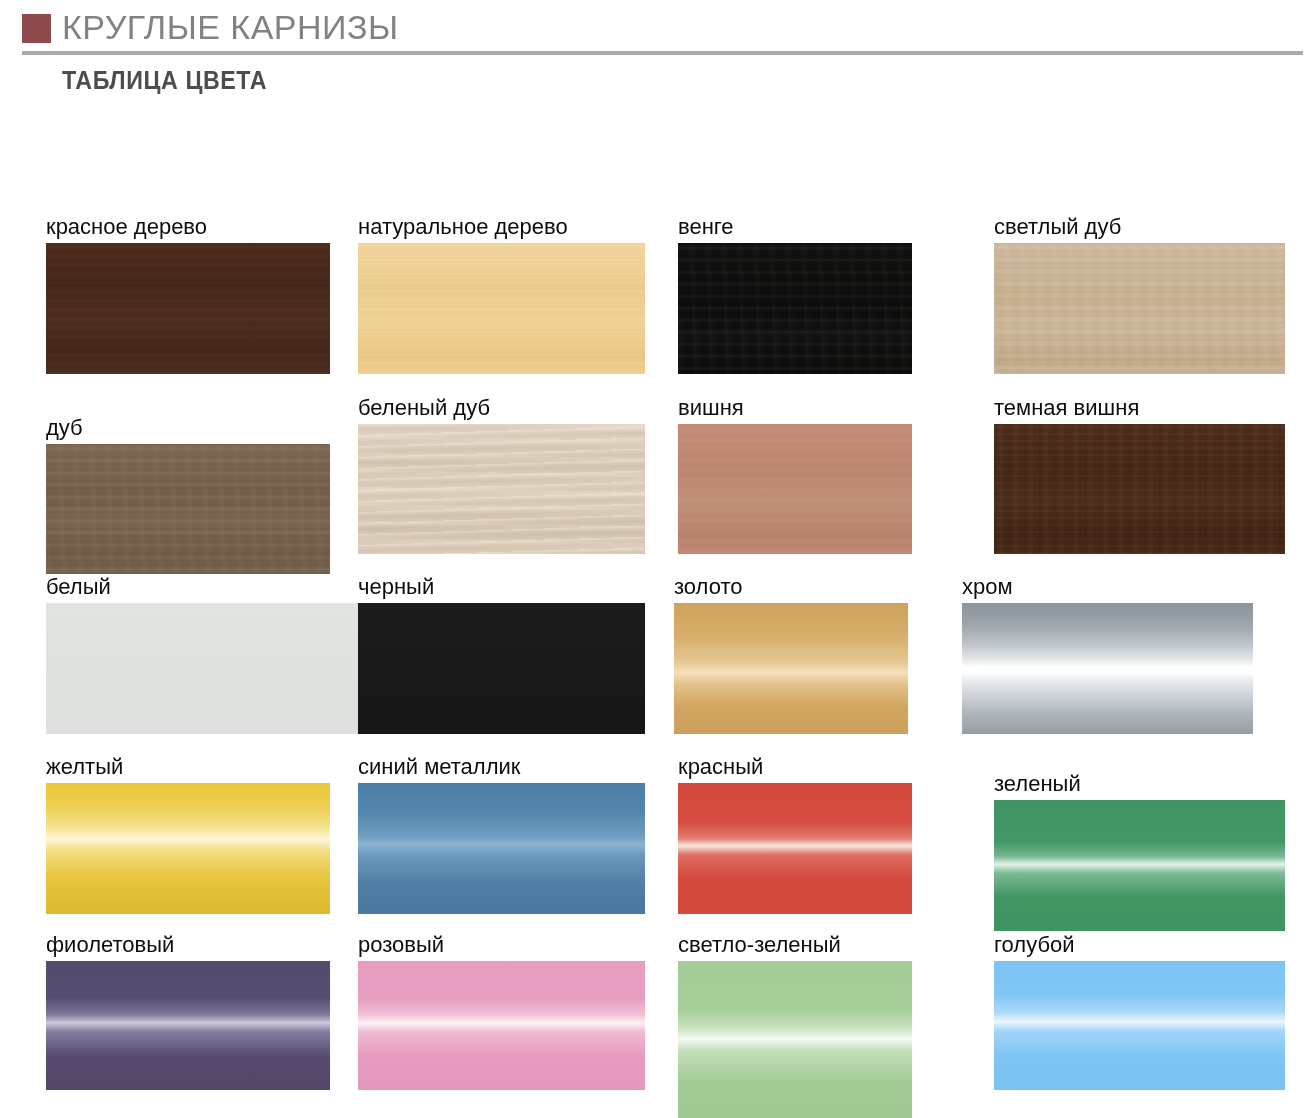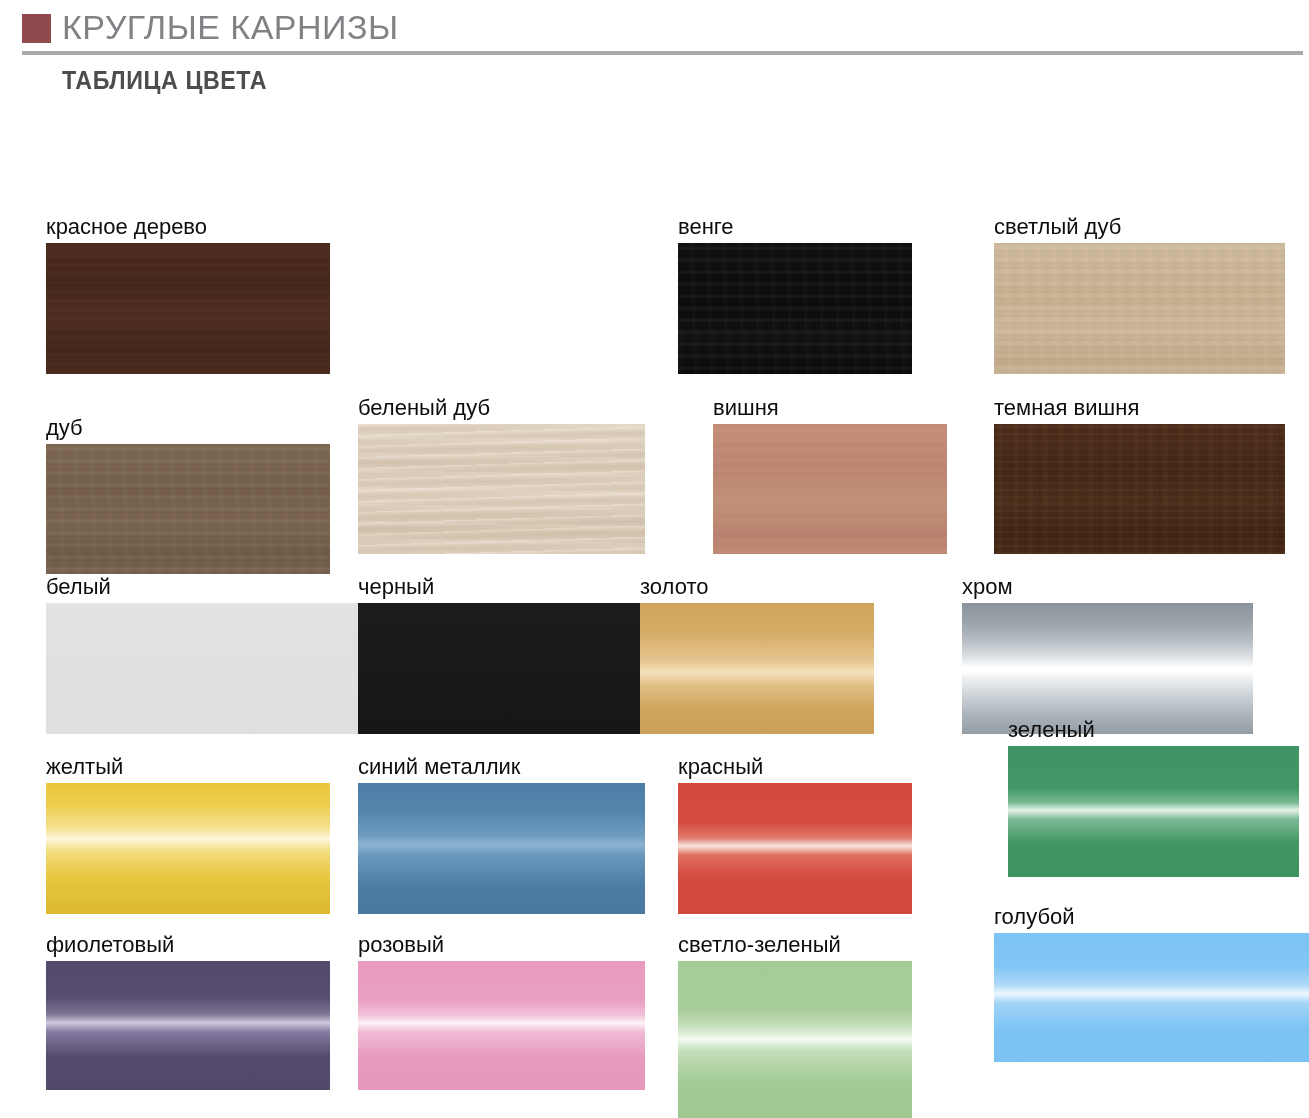--- a/index.html
+++ b/index.html
@@ -164,20 +164,27 @@
 <div id="subtitle" style="color: rgb(77, 77, 79);">ТАБЛИЦА ЦВЕТА</div>
 
 <div id="grid">
     <div class="cell" style="left: 46px; top: 243px; width: 284px; height: 131px;">
       <div class="cell-label">красное дерево</div>
       <div class="swatch">
         <div class="base" style="background: linear-gradient(rgb(77, 44, 30) 0%, rgb(70, 39, 26) 30%, rgb(78, 45, 31) 55%, rgb(69, 40, 27) 80%, rgb(75, 43, 29) 100%);"></div>
         <div class="grain grain-h"></div>
       </div>
     </div>
+    <div class="cell" style="left: 358px; top: 243px; width: 287px; height: 131px;">
+      <div class="cell-label">натуральное дерево</div>
+      <div class="swatch">
+        <div class="base" style="background: linear-gradient(rgb(243, 215, 159) 0%, rgb(238, 205, 143) 35%, rgb(242, 212, 150) 60%, rgb(235, 201, 134) 85%, rgb(240, 206, 144) 100%);"></div>
+        <div class="grain grain-h"></div>
+      </div>
+    </div>
     <div class="cell" style="left: 678px; top: 243px; width: 234px; height: 131px;">
       <div class="cell-label">венге</div>
       <div class="swatch">
         <div class="base" style="background: linear-gradient(rgb(17, 18, 16) 0%, rgb(13, 14, 12) 45%, rgb(18, 19, 17) 70%, rgb(12, 13, 11) 100%);"></div>
         <div class="grain grain-h2"></div>
       </div>
     </div>
     <div class="cell" style="left: 994px; top: 243px; width: 291px; height: 131px;">
       <div class="cell-label">светлый дуб</div>
       <div class="swatch">
@@ -192,21 +199,21 @@
         <div class="grain grain-h2"></div>
       </div>
     </div>
     <div class="cell" style="left: 358px; top: 424px; width: 287px; height: 130px;">
       <div class="cell-label">беленый дуб</div>
       <div class="swatch">
         <div class="base" style="background: linear-gradient(rgb(227, 214, 197) 0%, rgb(219, 204, 184) 30%, rgb(225, 211, 193) 55%, rgb(215, 200, 179) 80%, rgb(223, 209, 190) 100%);"></div>
         <div class="grain grain-diag"></div>
       </div>
     </div>
-    <div class="cell" style="left: 678px; top: 424px; width: 234px; height: 130px; margin-left: 35px;">
+    <div class="cell" style="left: 678px; top: 424px; width: 234px; height: 130px;">
       <div class="cell-label">вишня</div>
       <div class="swatch">
         <div class="base" style="background: linear-gradient(rgb(196, 141, 120) 0%, rgb(189, 133, 113) 35%, rgb(194, 144, 120) 60%, rgb(185, 130, 110) 85%, rgb(192, 137, 116) 100%);"></div>
         <div class="grain grain-soft"></div>
       </div>
     </div>
     <div class="cell" style="left: 994px; top: 424px; width: 291px; height: 130px;">
       <div class="cell-label">темная вишня</div>
       <div class="swatch">
         <div class="base" style="background: linear-gradient(rgb(83, 48, 28) 0%, rgb(73, 42, 23) 35%, rgb(80, 48, 27) 60%, rgb(69, 39, 22) 85%, rgb(77, 44, 25) 100%);"></div>
@@ -218,21 +225,21 @@
       <div class="swatch">
         <div class="base" style="background: linear-gradient(rgb(226, 228, 225) 0%, rgb(223, 225, 222) 50%, rgb(222, 224, 221) 100%);"></div>
       </div>
     </div>
     <div class="cell" style="left: 358px; top: 603px; width: 287px; height: 131px;">
       <div class="cell-label">черный</div>
       <div class="swatch">
         <div class="base" style="background: linear-gradient(rgb(28, 28, 28) 0%, rgb(25, 25, 25) 50%, rgb(22, 22, 22) 100%);"></div>
       </div>
     </div>
-    <div class="cell" style="left: 640px; top: 603px; width: 234px; height: 131px;">
+    <div class="cell" style="left: 674px; top: 603px; width: 234px; height: 131px;">
       <div class="cell-label">золото</div>
       <div class="swatch">
         <div class="base" style="background: linear-gradient(rgb(207, 164, 92) 0%, rgb(213, 171, 102) 22%, rgb(229, 198, 143) 44%, rgb(244, 224, 187) 53%, rgb(227, 194, 137) 62%, rgb(209, 165, 95) 80%, rgb(204, 160, 90) 100%);"></div>
       </div>
     </div>
     <div class="cell" style="left: 962px; top: 603px; width: 291px; height: 131px;">
       <div class="cell-label">хром</div>
       <div class="swatch">
         <div class="base" style="background: linear-gradient(rgb(139, 147, 156) 0%, rgb(153, 161, 169) 14%, rgb(185, 192, 198) 30%, rgb(232, 235, 237) 44%, rgb(255, 255, 255) 49%, rgb(255, 255, 255) 53%, rgb(242, 244, 245) 56%, rgb(206, 212, 217) 70%, rgb(170, 178, 186) 86%, rgb(148, 156, 164) 100%);"></div>
       </div>
@@ -248,21 +255,21 @@
       <div class="swatch">
         <div class="base" style="background: linear-gradient(rgb(75, 125, 166) 0%, rgb(84, 134, 173) 22%, rgb(109, 156, 191) 40%, rgb(140, 180, 208) 47%, rgb(107, 153, 189) 55%, rgb(78, 125, 164) 78%, rgb(74, 120, 159) 100%);"></div>
       </div>
     </div>
     <div class="cell" style="left: 678px; top: 783px; width: 234px; height: 131px;">
       <div class="cell-label">красный</div>
       <div class="swatch">
         <div class="base" style="background: linear-gradient(rgb(212, 72, 60) 0%, rgb(213, 77, 64) 30%, rgb(224, 123, 109) 42%, rgb(250, 230, 224) 48%, rgb(222, 111, 97) 55%, rgb(211, 75, 62) 72%, rgb(210, 72, 59) 100%);"></div>
       </div>
     </div>
-    <div class="cell" style="left: 994px; top: 746px; width: 291px; height: 131px; margin-left: 14px;">
+    <div class="cell" style="left: 994px; top: 800px; width: 291px; height: 131px;">
       <div class="cell-label">зеленый</div>
       <div class="swatch">
         <div class="base" style="background: linear-gradient(rgb(64, 148, 99) 0%, rgb(66, 151, 102) 32%, rgb(118, 183, 145) 43%, rgb(228, 242, 232) 49%, rgb(123, 186, 149) 56%, rgb(65, 150, 99) 74%, rgb(63, 146, 97) 100%);"></div>
       </div>
     </div>
     <div class="cell" style="left: 46px; top: 961px; width: 284px; height: 129px;">
       <div class="cell-label">фиолетовый</div>
       <div class="swatch">
         <div class="base" style="background: linear-gradient(rgb(85, 74, 110) 0%, rgb(87, 76, 113) 28%, rgb(126, 116, 148) 41%, rgb(207, 199, 221) 48%, rgb(133, 123, 160) 55%, rgb(86, 75, 111) 74%, rgb(83, 72, 104) 100%);"></div>
       </div>
@@ -272,19 +279,19 @@
       <div class="swatch">
         <div class="base" style="background: linear-gradient(rgb(232, 156, 192) 0%, rgb(233, 159, 194) 30%, rgb(242, 194, 216) 42%, rgb(253, 243, 247) 48%, rgb(240, 187, 212) 55%, rgb(231, 155, 191) 74%, rgb(229, 151, 188) 100%);"></div>
       </div>
     </div>
     <div class="cell" style="left: 678px; top: 961px; width: 234px; height: 163px; text-align: right;">
       <div class="cell-label">светло-зеленый</div>
       <div class="swatch">
         <div class="base" style="background: linear-gradient(rgb(164, 204, 150) 0%, rgb(167, 206, 153) 30%, rgb(201, 226, 192) 41%, rgb(244, 250, 241) 48%, rgb(196, 223, 186) 55%, rgb(163, 203, 149) 74%, rgb(160, 201, 146) 100%);"></div>
       </div>
     </div>
-    <div class="cell" style="left: 994px; top: 933px; width: 315px; height: 129px;">
+    <div class="cell" style="left: 994px; top: 961px; width: 291px; height: 129px;">
       <div class="cell-label">голубой</div>
       <div class="swatch">
         <div class="base" style="background: linear-gradient(rgb(124, 196, 245) 0%, rgb(128, 198, 245) 26%, rgb(174, 217, 248) 40%, rgb(237, 247, 254) 47%, rgb(165, 213, 248) 54%, rgb(125, 196, 244) 74%, rgb(121, 194, 243) 100%);"></div>
       </div>
     </div>
   </div>
 
 </body></html>

